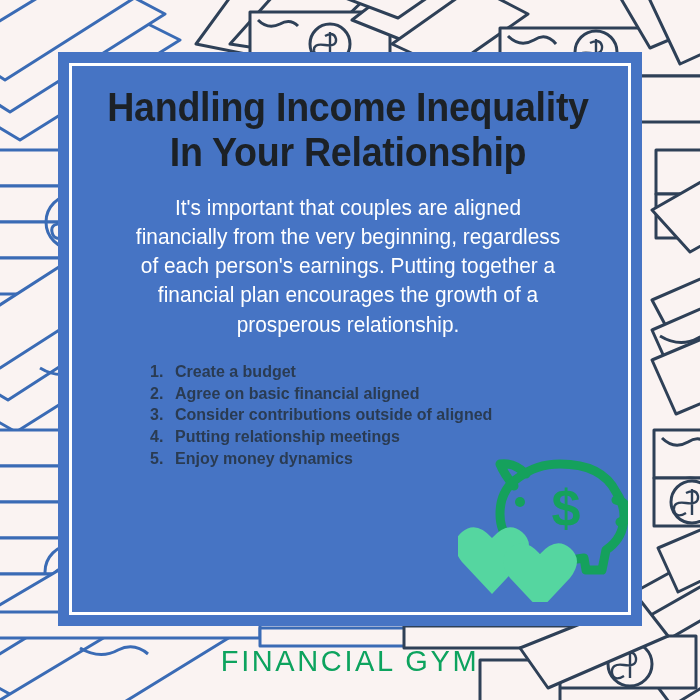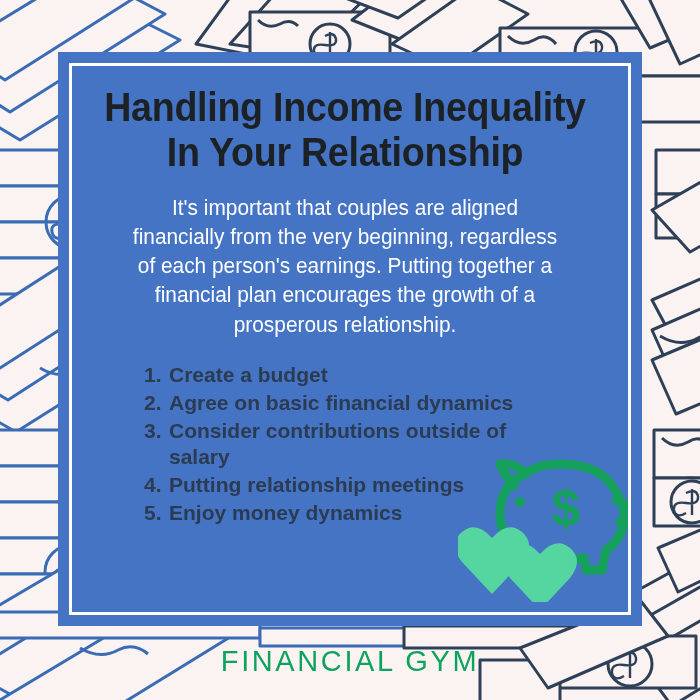--- a/index.html
+++ b/index.html
@@ -42,21 +42,21 @@
     border: 3px solid #ffffff;
     box-sizing: border-box;
     pointer-events: none;
   }
   #card-content {
     position: absolute;
     left: 0; top: 0;
     width: 100%;
     height: 100%;
     box-sizing: border-box;
-    padding: 33px 30px 0 20px;
+    padding: 33px 30px 0 26px;
     z-index: 2;
   }
   .headline {
     margin: 0;
     text-align: center;
     color: #1c2126;
     font-family: "Liberation Sans Narrow", "Liberation Sans", sans-serif;
     font-weight: bold;
     font-size: 40px;
     line-height: 1.12;
@@ -79,21 +79,21 @@
     padding: 0 0 0 66px;
     list-style: none;
     counter-reset: stepnum;
   }
   .steps li {
     position: relative;
     counter-increment: stepnum;
     color: #2a3b52;
     font-family: "Liberation Sans Narrow", "Liberation Sans", sans-serif;
     font-weight: bold;
-    font-size: 21px;
+    font-size: 16px;
     line-height: 1.24;
     margin-bottom: 2px;
     padding-left: 25px;
     max-width: 360px;
   }
   .steps li::before {
     content: counter(stepnum) ".";
     position: absolute;
     left: 0;
     top: 0;
@@ -263,22 +263,22 @@
     <div id="card-content">
       <h1 class="headline">
         <span>Handling Income Inequality</span><br>
         <span>In Your Relationship</span>
       </h1>
 
       <p class="body-copy">It's important that couples are aligned financially from the very beginning, regardless of each person's earnings. Putting together a financial plan encourages the growth of a prosperous relationship.</p>
 
       <ol class="steps">
         <li>Create a budget</li>
-        <li>Agree on basic financial dynamics</li>
-        <li>Consider contributions outside of salary</li>
+        <li>Agree on basic financial aligned</li>
+        <li>Consider contributions outside of aligned</li>
         <li>Putting relationship meetings</li>
         <li>Enjoy money dynamics</li>
       </ol>
     </div>
   </div>
 
   <div id="brand">FINANCIAL GYM</div>
 
 </div>
 

